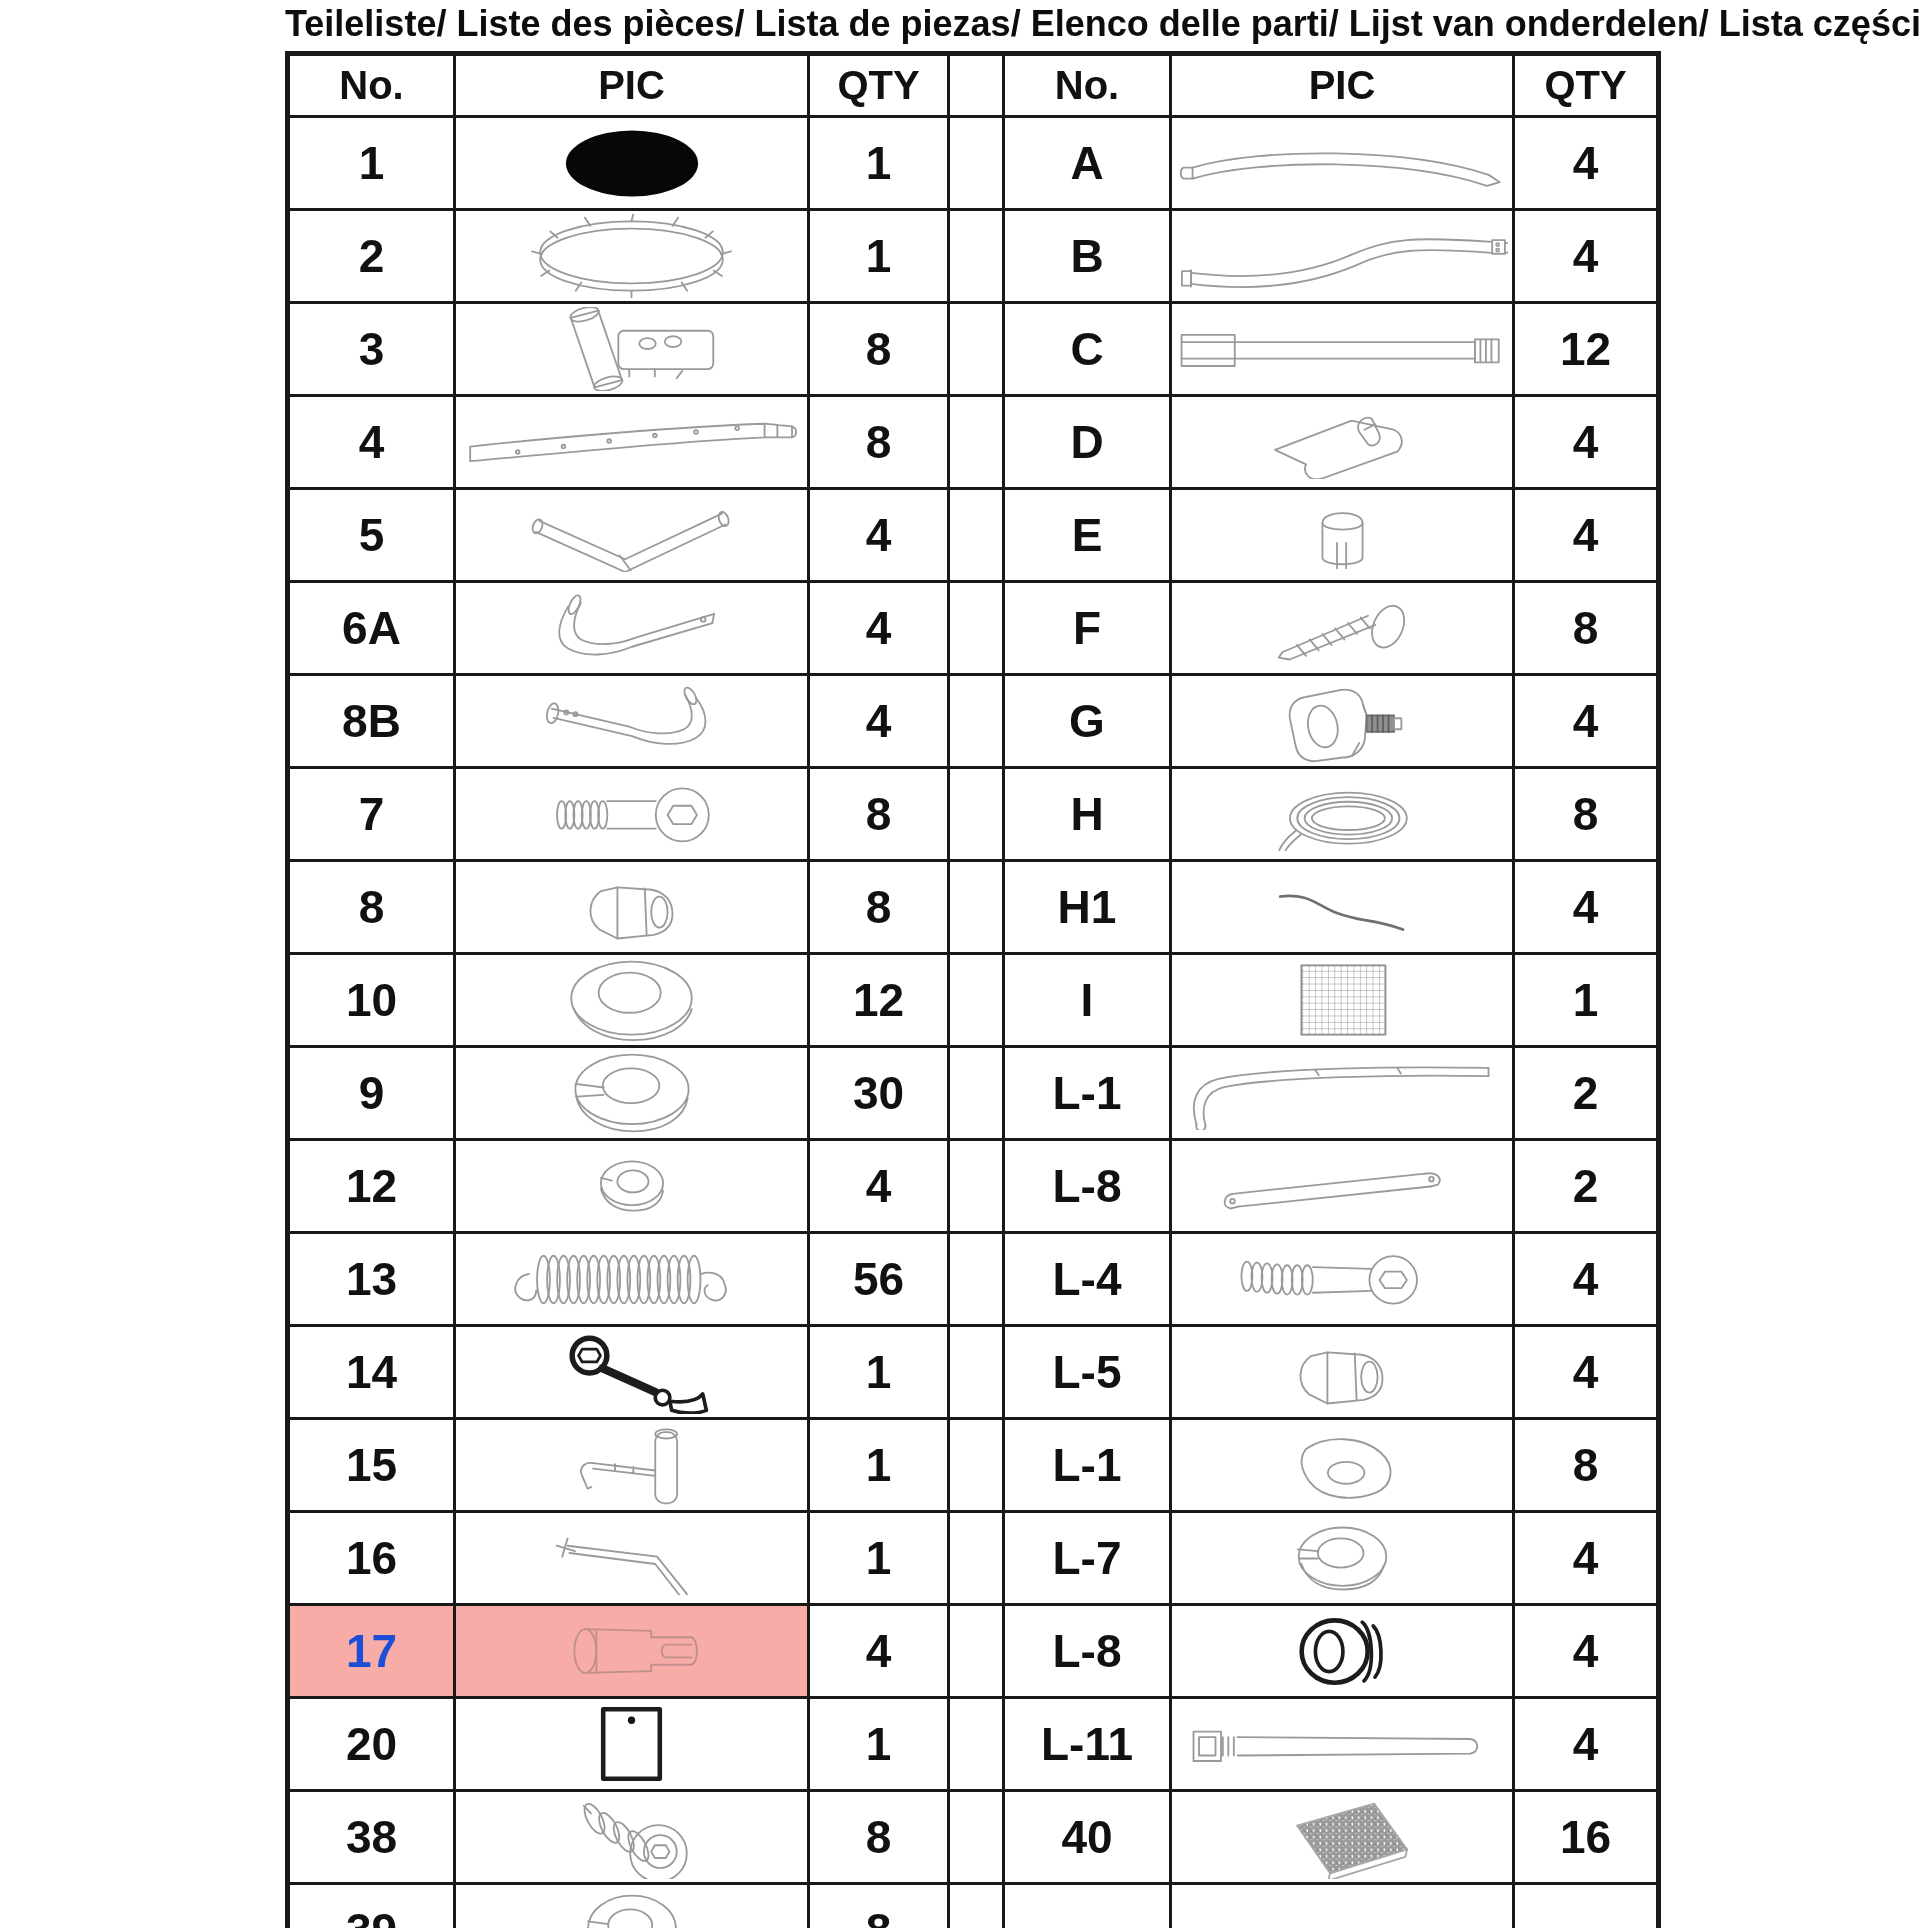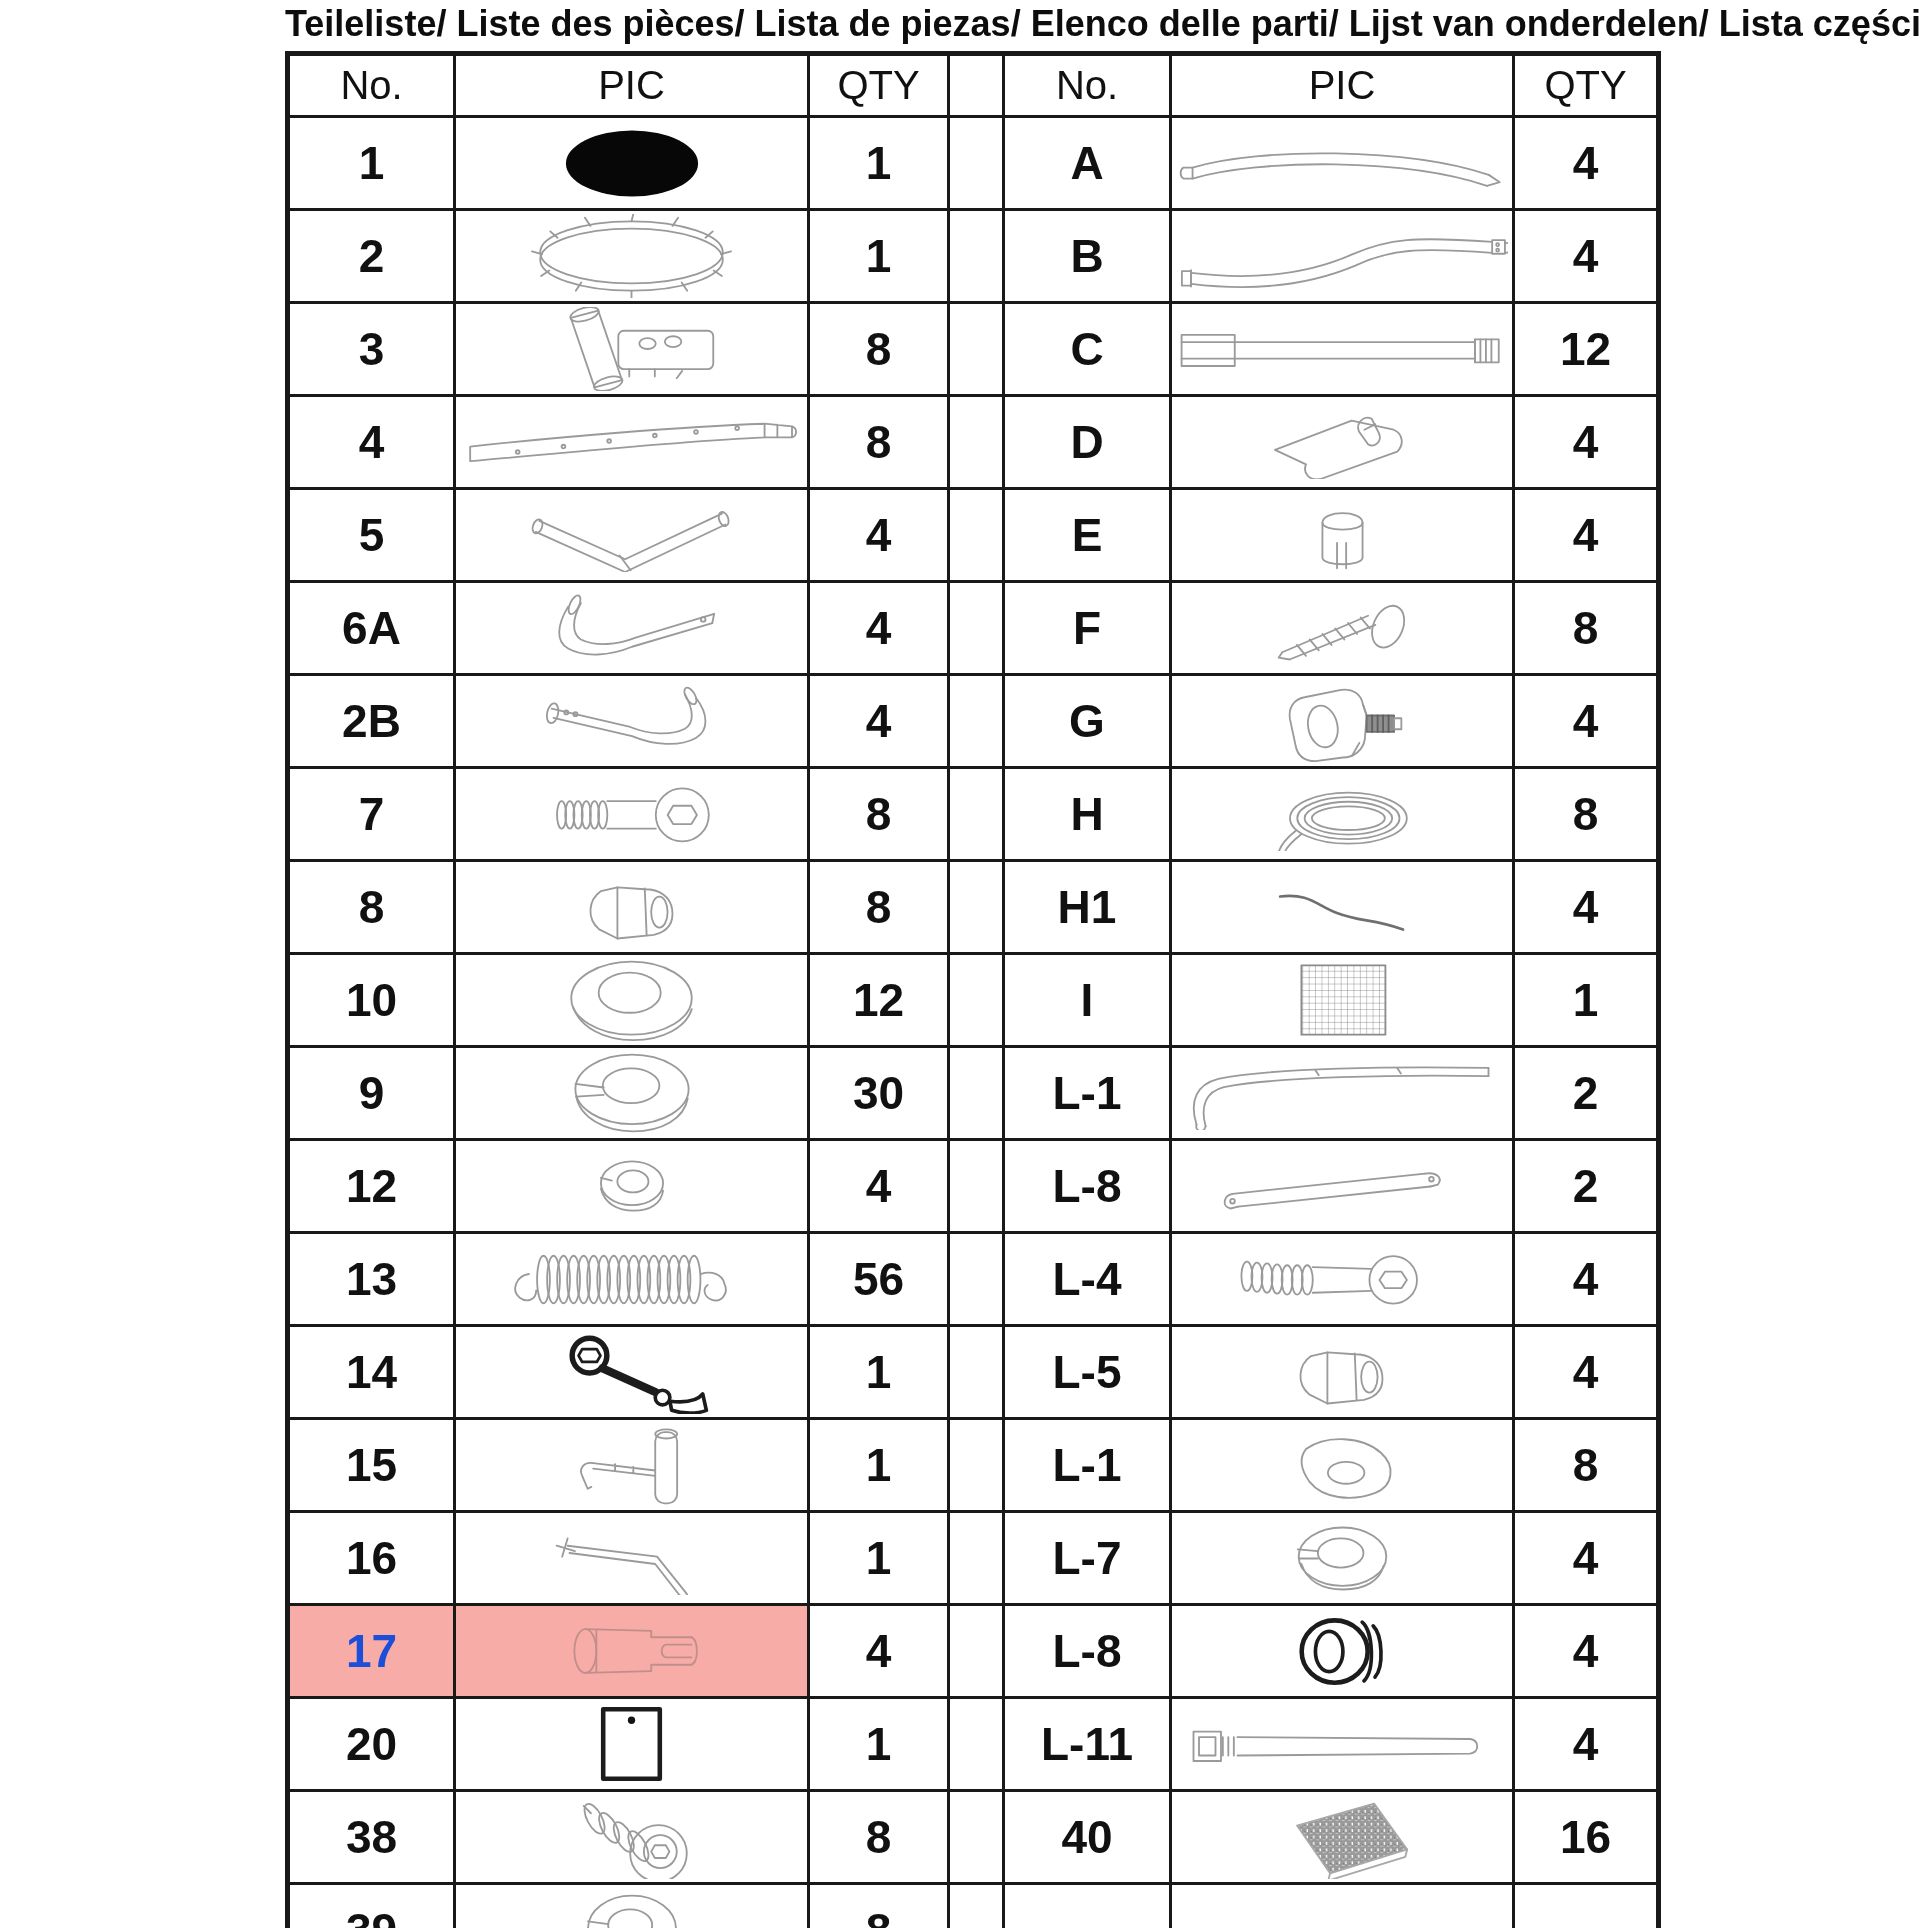--- a/index.html
+++ b/index.html
@@ -3,21 +3,21 @@
 <meta charset="utf-8">
 <style>
   html,body{margin:0;padding:0;background:#fff;}
   .page{position:relative;width:1928px;height:1928px;background:#fff;overflow:hidden;
         font-family:"Liberation Sans",sans-serif;color:#111;border-radius:24px;}
   .title{position:absolute;left:285px;top:2.8px;font-size:36px;font-weight:700;
          color:#0d0d0d;white-space:nowrap;}
   table.parts{position:absolute;left:285px;top:51px;border-collapse:collapse;
               table-layout:fixed;background:#fff;border:5.5px solid #191919;}
   th,td{border:3.7px solid #191919;text-align:center;vertical-align:middle;padding:0;}
-  th{height:59px;font-size:40px;font-weight:400;}
+  th{height:59px;font-size:40px;font-weight:700;}
   td{height:90px;font-size:46px;font-weight:700;}
   td.pic svg{display:block;margin:0 auto;}
   svg.art{fill:none;stroke:#9a9a9a;stroke-width:2;stroke-linecap:round;stroke-linejoin:round;}
   svg.art .bold{stroke:#1c1c1c;}
   .hl{background:#f8aca8;color:#1d4ed8;}
   .hl svg.art{stroke:#c08f8b;}
 </style>
 </head>
 <body>
 
@@ -187,21 +187,21 @@
         <svg class="art" width="147" height="73" viewBox="0 0 160 80">
               <path d="M14,66 L108,26 M22,74 L116,36 M14,66 L10,72 L22,74"></path>
               <path d="M30,58 l10,12 M44,52 l10,12 M58,46 l10,12 M72,40 l10,12 M86,34 l10,12 M100,28 l10,12"></path>
               <ellipse cx="130" cy="38" rx="16" ry="24" transform="rotate(24 130 38)"></ellipse>
             </svg>
       </td>
       <td class="qty">8</td>
     </tr>
 
     <tr>
-      <td class="no">2B</td>
+      <td class="no">8B</td>
       <td class="pic">
         <svg class="art" width="184" height="73" viewBox="0 0 200 80">
               <path d="M170,14 C184,32 184,50 170,58 C152,68 124,66 100,56 L14,36"></path>
               <path d="M158,10 C168,28 168,42 158,48 C142,56 118,54 98,46 L12,26"></path>
               <ellipse cx="13" cy="31" rx="11" ry="6" transform="rotate(-78 13 31)"></ellipse>
               <circle cx="28" cy="30" r="2.2"></circle>
               <circle cx="38" cy="32" r="2.2"></circle>
               <ellipse cx="164" cy="12" rx="10" ry="5" transform="rotate(60 164 12)"></ellipse>
             </svg>
       </td>

